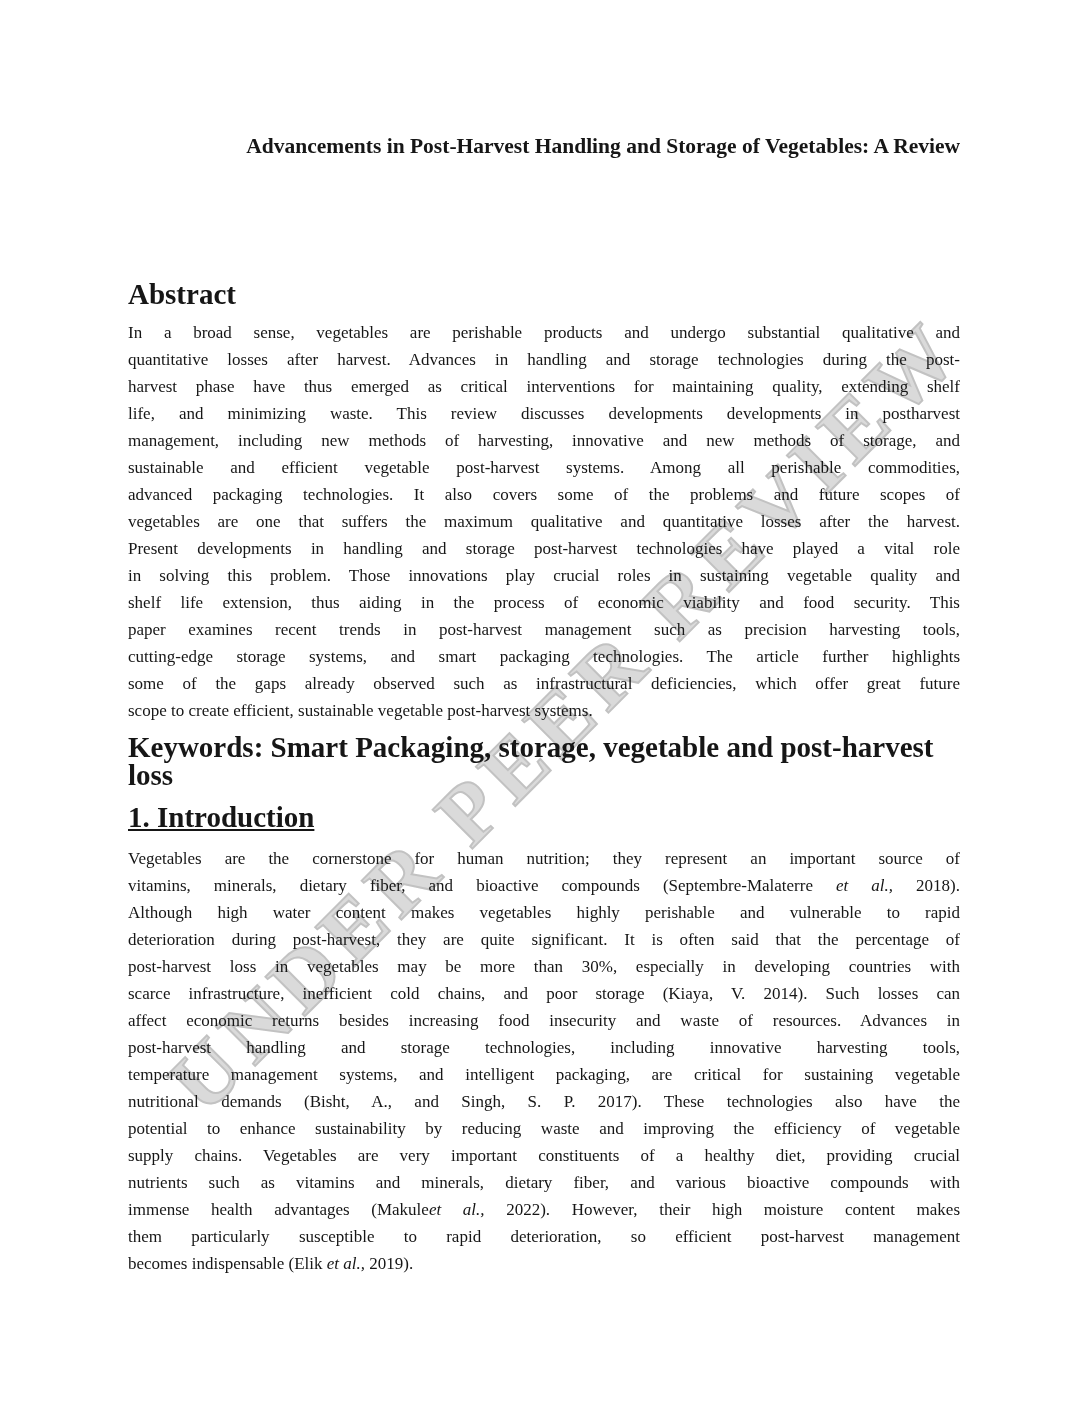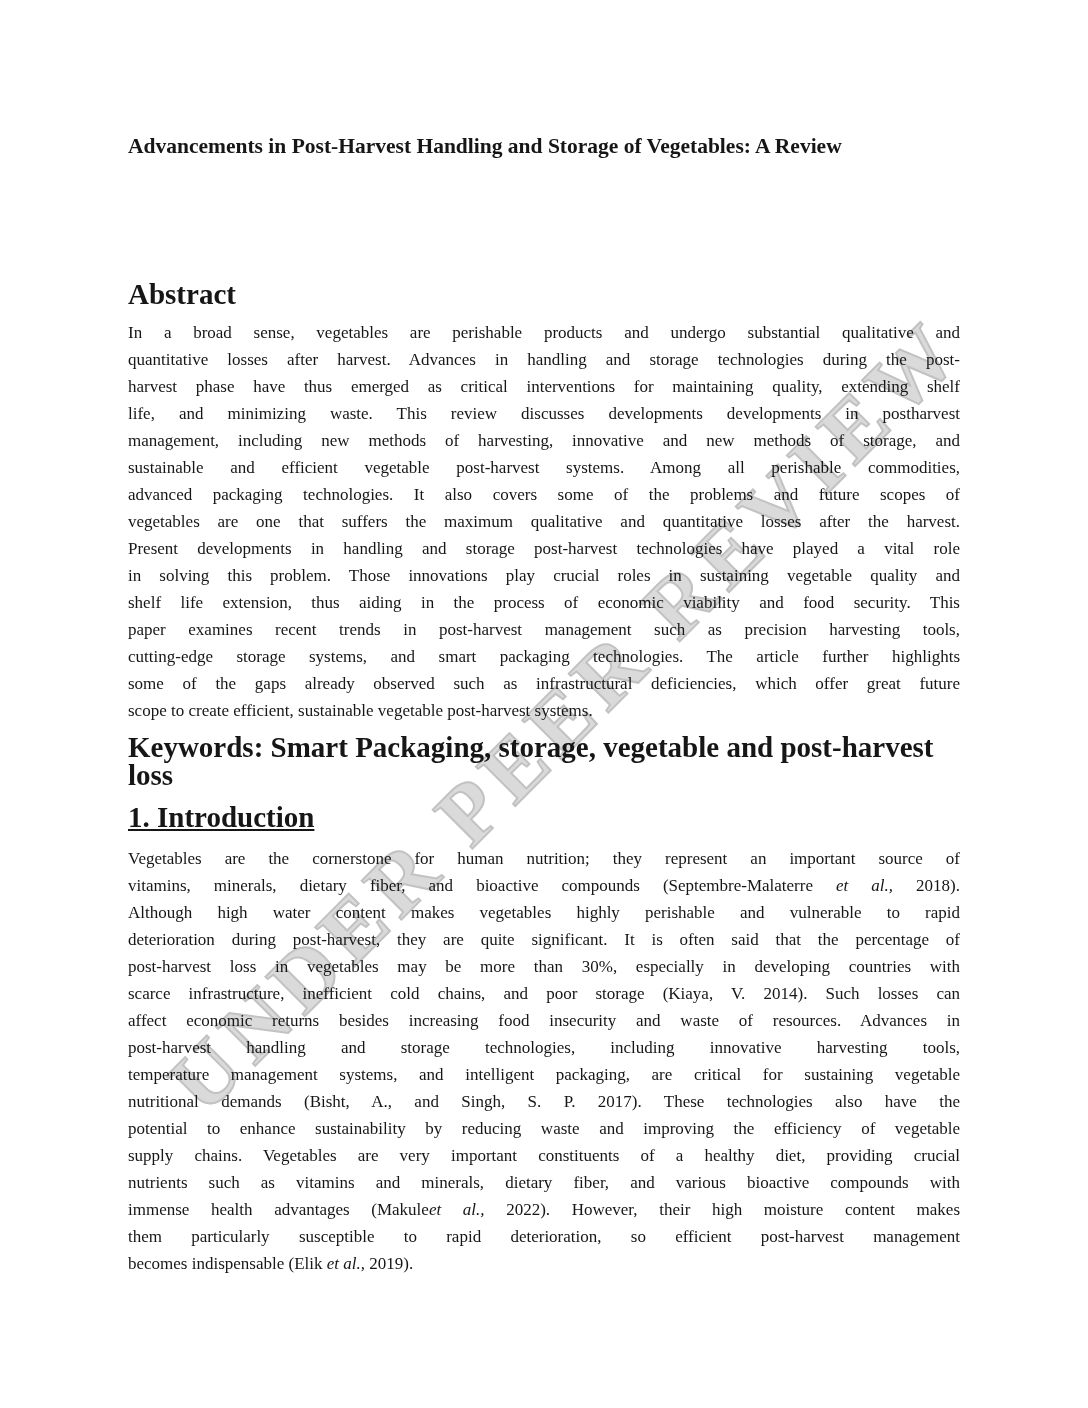--- a/index.html
+++ b/index.html
@@ -31,21 +31,21 @@
     position: absolute;
     left: 128px; top: 0;
     width: 832px;
     padding-top: 132px;
     z-index: 1;
   }
   h1, h2, .heading { margin: 0; padding: 0; }
   .title {
     font-size: 21.5px;
     font-weight: bold;
-    text-align: left;
+    text-align: right;
     line-height: 28px;
   }
   .heading {
     font-size: 29px;
     font-weight: bold;
     line-height: 28px;
   }
   .abstract-h { margin-top: 120px; }
   .para { font-size: 17px; margin: 0; }
   .para .line {

